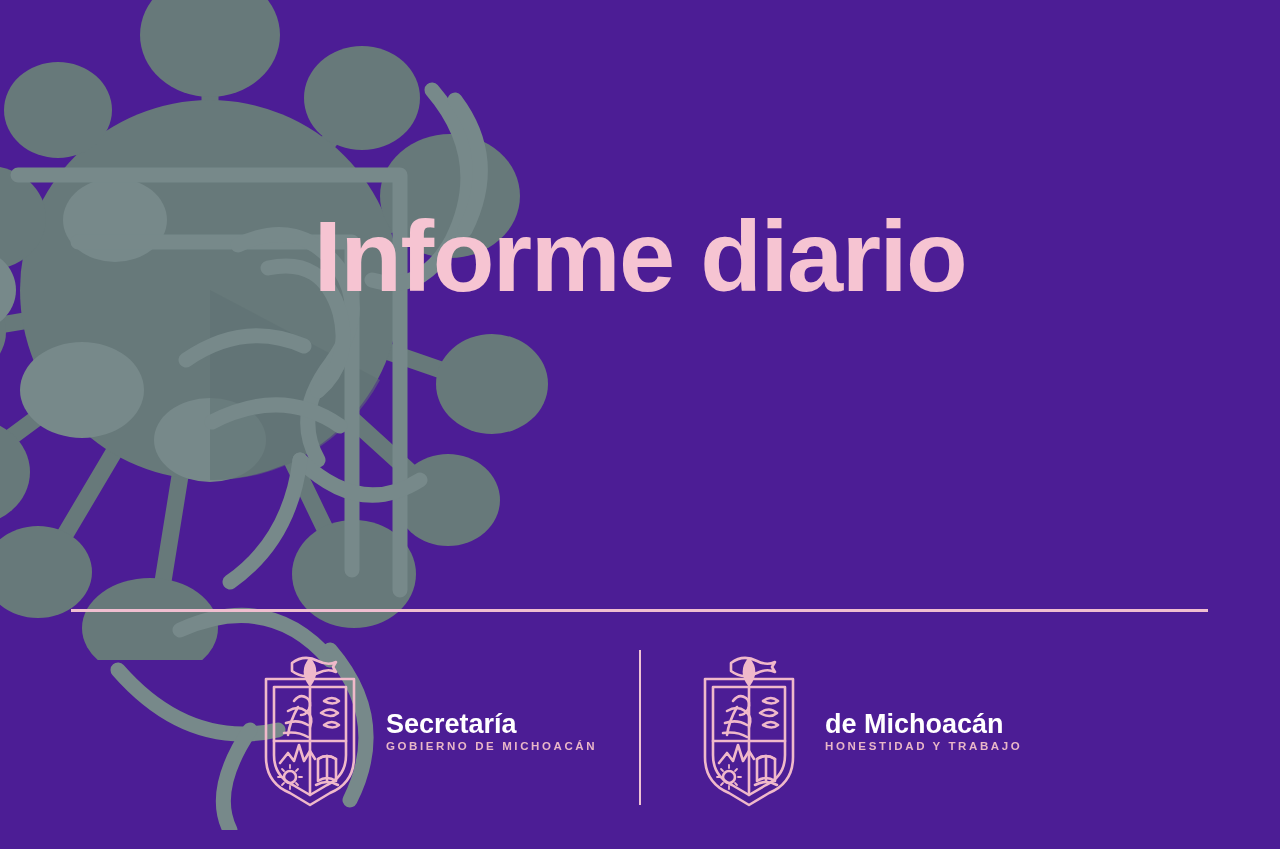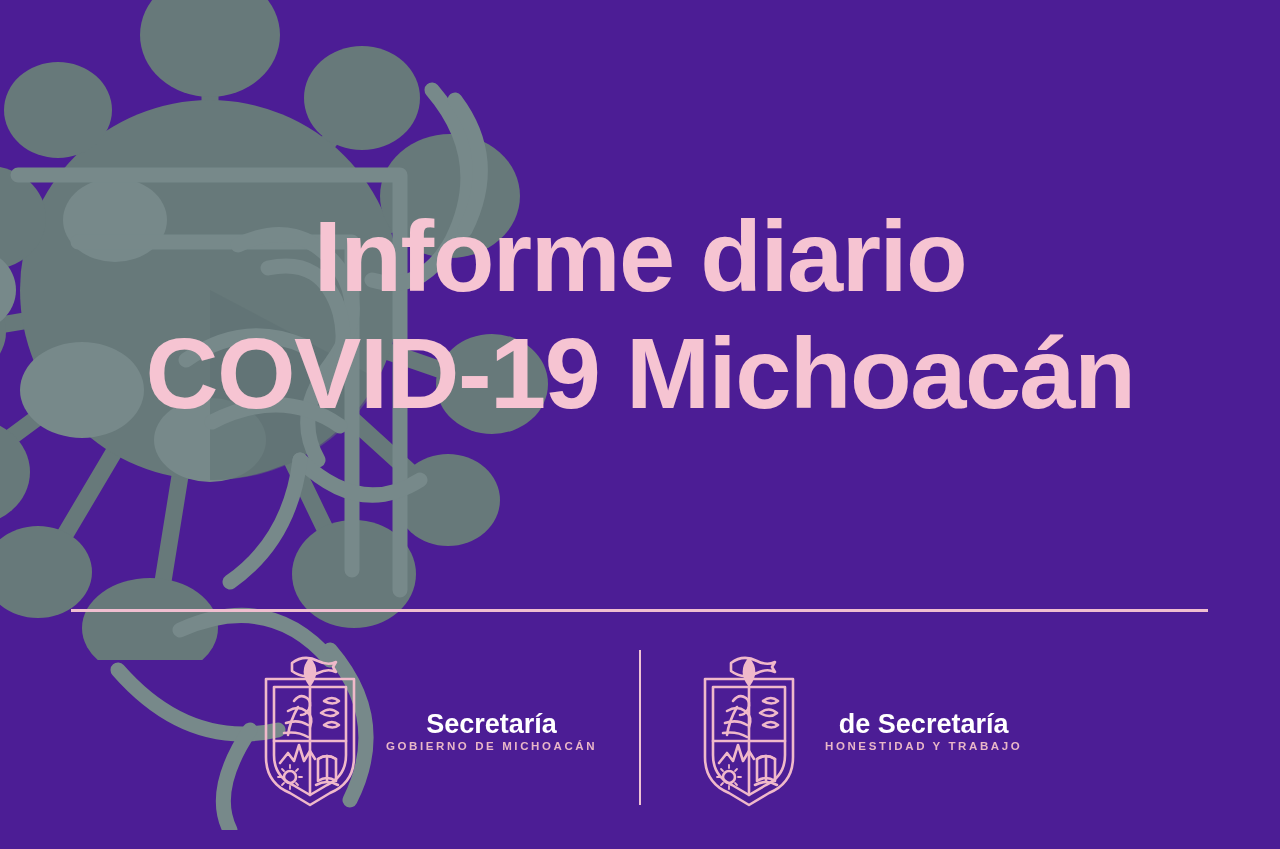--- a/index.html
+++ b/index.html
@@ -52,21 +52,20 @@
     background: #f0bed0;
   }
 
   
   .footer {
     position: absolute;
     left: 0;
     top: 645px;
     width: 1280px;
     height: 170px;
-    text-align: center;
   }
   .logo-group {
     position: absolute;
     display: flex;
     align-items: center;
     gap: 24px;
   }
   .logo-left  { left: 258px; top: 4px; }
   .logo-right { left: 697px; top: 4px; }
 
@@ -170,21 +169,20 @@
         <path d="M180 600 q90 -40 150 30"></path>
         <path d="M118 640 q70 80 160 60"></path>
         <path d="M330 620 q60 70 20 150"></path>
         <path d="M250 700 q-40 60 -20 100"></path>
       </g>
     </svg>
   </div>
 
   <div class="title-block">
     <div class="title-line">Informe diario</div>
-    <div class="title-line">COVID-19 Michoacán</div>
   </div>
 
   <div class="hrule"></div>
 
   <div class="footer">
 
     <div class="logo-group logo-left">
       <span>
         <svg class="crest-svg" width="104" height="158" viewBox="0 0 104 158" aria-hidden="true">
           <g fill="none" stroke="#f0b9ca" stroke-width="2.6" stroke-linejoin="round" stroke-linecap="round">
@@ -269,19 +267,19 @@
               <line x1="38" y1="122" x2="40" y2="120"></line>
             </g>
             <path d="M60 110 q9 -6 18 0 v22 q-9 -6 -18 0 Z"></path>
             <path d="M78 110 q-9 -6 -18 0"></path>
             <line x1="69" y1="108" x2="69" y2="132"></line>
             <path d="M58 136 q11 -6 22 0"></path>
           </g>
         </svg>
       </span>
       <div class="logo-text">
-        <div class="logo-name">de Secretaría</div>
+        <div class="logo-name">de Michoacán</div>
         <div class="logo-tag">HONESTIDAD Y TRABAJO</div>
       </div>
     </div>
 
   </div>
 </div>
 
 </body></html>

